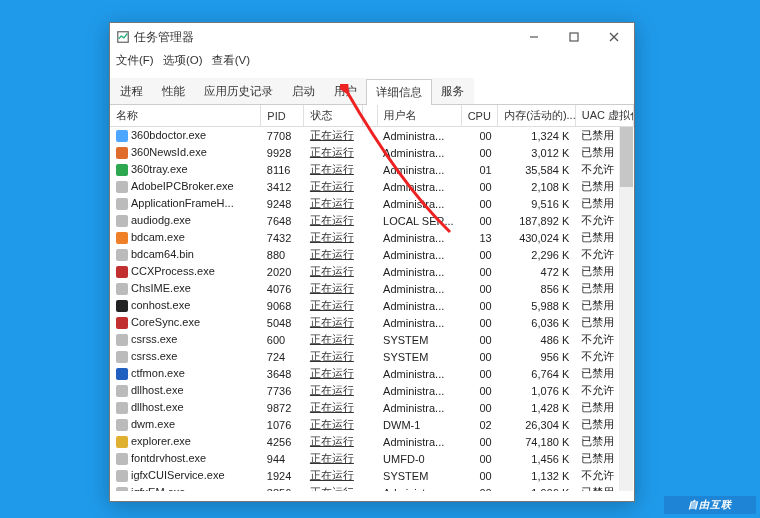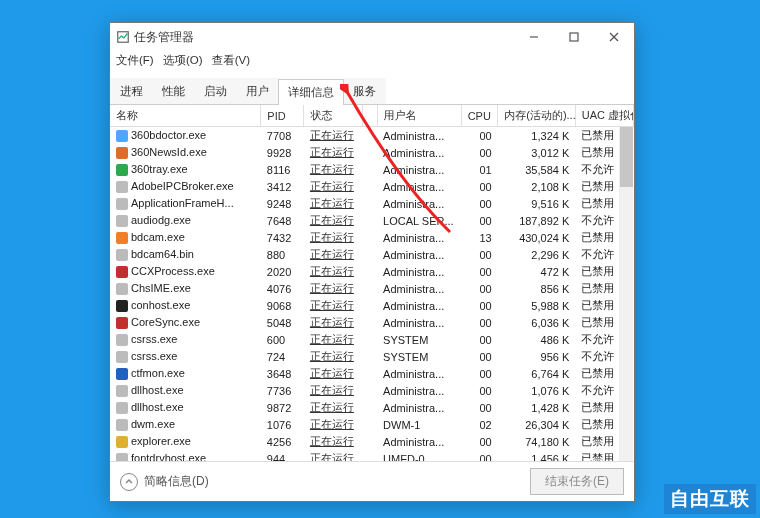--- a/index.html
+++ b/index.html
@@ -25,21 +25,21 @@
   .tbody td.status { text-decoration: underline; color:#333; }
   .tbody td.num { text-align:right; }
   .row-icon { display:inline-block; width:12px; height:12px; margin-right:3px; vertical-align:middle; background:#ccc; border-radius:2px; }
   .footer { position:absolute; bottom:0; left:0; right:0; height:40px; border-top:1px solid #ddd; display:flex; align-items:center; padding:0 10px; background:#fff; }
   .footer .leftlink { font-size:12px; color:#555; display:flex; align-items:center; gap:6px; }
   .footer .spacer { flex:1; }
   .footer .endbtn { font-size:12px; padding:4px 14px; border:1px solid #bbb; background:#f2f2f2; color:#888; }
   .circle-caret { width:18px; height:18px; border:1px solid #888; border-radius:50%; display:flex; align-items:center; justify-content:center; }
   .circle-caret svg { stroke:#888; stroke-width:1.5; fill:none; }
   .arrow { position:absolute; left:340px; top:84px; pointer-events:none; }
-  .watermark { position:absolute; right:4px; bottom:4px; font-size:19px; font-weight:bold; color:#fff; background:rgba(30,120,200,.6); padding:2px 6px; letter-spacing:1px; }
+  .watermark { position:absolute; right:4px; bottom:4px; font-size:10px; font-weight:bold; color:#fff; background:rgba(30,120,200,.6); padding:2px 24px; letter-spacing:1px;font-style:italic; }
   .scrollbar { position:absolute; right:1px; top:22px; width:14px; bottom:0; background:#f1f1f1; border-left:1px solid #eee; }
   .scrollbar .thumb { width:100%; height:60px; background:#c6c6c6; }
 </style>
 </head>
 <body>
 
 <div class="window">
   <div class="titlebar">
     <svg class="appicon" viewBox="0 0 16 16">
         <rect x="2" y="2" width="12" height="12" fill="none" stroke="#666" stroke-width="1.4"></rect>
@@ -68,20 +68,21 @@
 
   <div class="menubar">
     <span>文件(F)</span>
     <span>选项(O)</span>
     <span>查看(V)</span>
   </div>
 
   <div class="tabs" id="tabs">
       <div class="tab">进程</div>
       <div class="tab">性能</div>
+      <div class="tab">应用历史记录</div>
       <div class="tab">启动</div>
       <div class="tab">用户</div>
       <div class="tab active">详细信息</div>
       <div class="tab">服务</div>
     </div>
 
   <div class="table-wrap">
     <table class="table">
       <colgroup>
         <col style="width:140px">
@@ -326,32 +327,20 @@
             <td class="num">1,996 K</td>
             <td>已禁用</td>
           </tr>
         </tbody>
     </table>
     <div class="scrollbar">
         <div class="thumb"></div>
       </div>
   </div>
 
-  <div class="footer">
-    <div class="leftlink">
-      <span class="circle-caret">
-          <svg width="10" height="10" viewBox="0 0 10 10">
-            <polyline points="2,6 5,3 8,6"></polyline>
-          </svg>
-        </span>
-      <span>简略信息(D)</span>
-    </div>
-    <div class="spacer"></div>
-    <div class="endbtn">结束任务(E)</div>
-  </div>
 </div>
 
 <svg class="arrow" width="120" height="150">
   <defs>
       <marker id="ah" markerWidth="8" markerHeight="8" refX="2" refY="4" orient="auto">
         <path d="M8,0 L0,4 L8,8 Z" fill="#e22"></path>
       </marker>
     </defs>
   <path d="M110,148 Q60,100 6,6" stroke="#e22" stroke-width="3" fill="none" marker-end="url(#ah)"></path>
 </svg>

